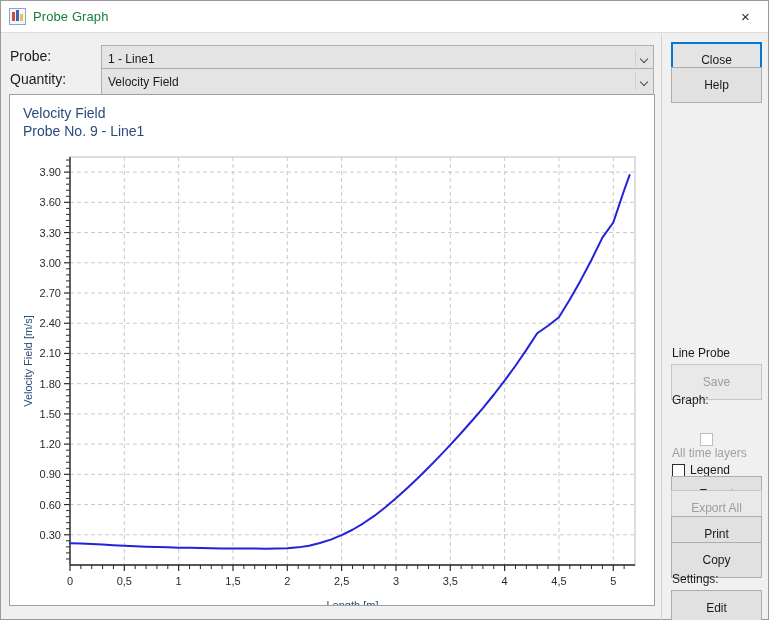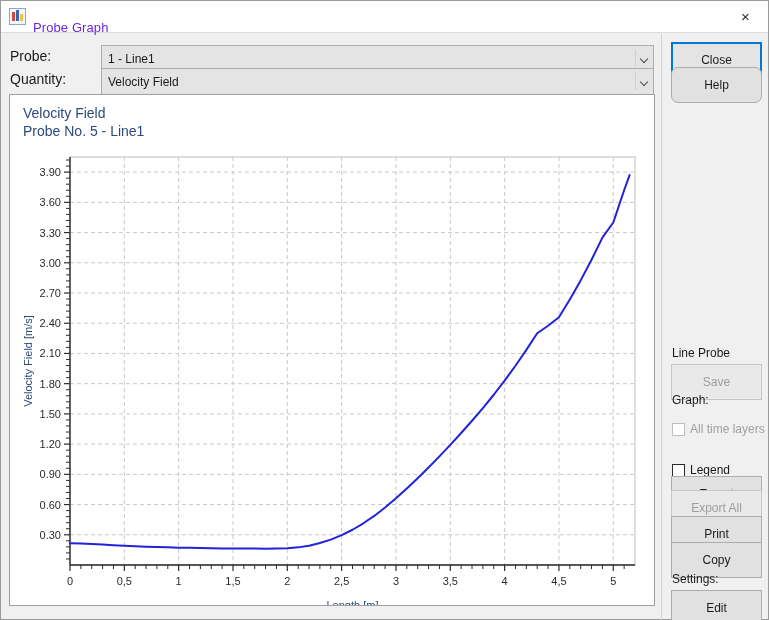--- a/index.html
+++ b/index.html
@@ -12,21 +12,21 @@
   }
   .window{position:relative;width:769px;height:620px;background:#f0f0f0;box-sizing:border-box;border:1px solid #9a9a9a;}
 
   
   .titlebar{position:absolute;left:0;top:0;width:767px;height:31px;background:#ffffff;border-bottom:1px solid #dcdcdc;}
   .title-icon{position:absolute;left:8px;top:7px;width:17px;height:17px;border:1px solid #8ba7c7;background:#f4f7fb;box-sizing:border-box;}
   .title-icon i{position:absolute;bottom:3px;display:block;}
   .ti-r{left:2px;width:3px;height:9px;background:#d8453f;}
   .ti-b{left:6px;width:3px;height:11px;background:#3c64b4;}
   .ti-y{left:10px;width:3px;height:7px;background:#f0c040;}
-  .title-text{position:absolute;left:32px;top:19px;font-size:13px;color:#6d28d9;letter-spacing:.1px;}
+  .title-text{position:absolute;left:32px;top:8px;font-size:13px;color:#15803d;letter-spacing:.1px;}
   .title-close{position:absolute;right:0;top:0;width:45px;height:30px;display:flex;align-items:center;justify-content:center;font-size:15px;color:#2b2b2b;cursor:default;}
   .form-label{position:absolute;font-size:14px;color:#1b1b1b;}
   .combo{position:absolute;height:27px;background:#e4e4e4;border:1px solid #adadad;box-sizing:border-box;display:flex;align-items:center;}
   .combo .val{padding-left:6px;font-size:12px;color:#1b1b1b;flex:1;white-space:nowrap;overflow:hidden;}
   .combo .arrowbox{width:17px;height:17px;display:flex;align-items:center;justify-content:center;background:#e4e4e4;border-left:1px solid #cfcfcf;}
   .chev{width:7px;height:7px;position:relative;}
   .chev:before{content:"";position:absolute;left:0;top:1px;width:5px;height:5px;border-right:1px solid #4a4a4a;border-bottom:1px solid #4a4a4a;transform:rotate(45deg);}
 
   
   .chart-panel{position:absolute;left:8px;top:93px;width:646px;height:512px;background:#ffffff;border:1px solid #a0a0a0;box-sizing:border-box;}
@@ -74,21 +74,21 @@
   <div class="combo" style="left:100px;top:67px;width:553px;">
     <div class="val">Velocity Field</div>
     <div class="arrowbox">
         <div class="chev"></div>
       </div>
   </div>
 
   <div class="chart-panel">
     <div class="chart-title">
       <div>Velocity Field</div>
-      <div>Probe No. 5 - Line1</div>
+      <div>Probe No. 9 - Line1</div>
     </div>
     <svg class="plot-svg" id="plot" width="644" height="510">
         <rect x="60" y="62" width="565" height="408" fill="#ffffff" stroke="#bdbdbd" stroke-width="1"></rect>
         <line x1="60" y1="439.77777777777777" x2="625" y2="439.77777777777777" stroke="#c9c9c9" stroke-width="1" stroke-dasharray="4,3"></line>
         <line x1="60" y1="409.55555555555554" x2="625" y2="409.55555555555554" stroke="#c9c9c9" stroke-width="1" stroke-dasharray="4,3"></line>
         <line x1="60" y1="379.3333333333333" x2="625" y2="379.3333333333333" stroke="#c9c9c9" stroke-width="1" stroke-dasharray="4,3"></line>
         <line x1="60" y1="349.1111111111111" x2="625" y2="349.1111111111111" stroke="#c9c9c9" stroke-width="1" stroke-dasharray="4,3"></line>
         <line x1="60" y1="318.8888888888889" x2="625" y2="318.8888888888889" stroke="#c9c9c9" stroke-width="1" stroke-dasharray="4,3"></line>
         <line x1="60" y1="288.66666666666663" x2="625" y2="288.66666666666663" stroke="#c9c9c9" stroke-width="1" stroke-dasharray="4,3"></line>
         <line x1="60" y1="258.4444444444444" x2="625" y2="258.4444444444444" stroke="#c9c9c9" stroke-width="1" stroke-dasharray="4,3"></line>
@@ -254,32 +254,32 @@
         <line x1="614.1346153846152" y1="470" x2="614.1346153846152" y2="474" stroke="#2b2b2b" stroke-width="1"></line>
         <line x1="60" y1="470" x2="625" y2="470" stroke="#2b2b2b" stroke-width="1.4"></line>
         <text x="342.5" y="514" text-anchor="middle" font-family="&quot;Liberation Sans&quot;, sans-serif" font-size="11" fill="#2c4a7c">Length [m]</text>
         <text x="0" y="0" text-anchor="middle" font-family="&quot;Liberation Sans&quot;, sans-serif" font-size="11" fill="#2c4a7c" transform="translate(22,266) rotate(-90)">Velocity Field [m/s]</text>
         <polyline points="60,448.3407407407407 70.86538461538461,448.5422222222222 81.73076923076923,448.9451851851852 92.59615384615384,449.54962962962964 103.46153846153847,450.15407407407406 114.32692307692307,450.75851851851854 125.1923076923077,451.26222222222225 136.05769230769232,451.6651851851852 146.92307692307693,452.06814814814817 157.78846153846155,452.3703703703704 168.65384615384613,452.6725925925926 179.51923076923077,452.8740740740741 190.3846153846154,453.0755555555555 201.25,453.277037037037 212.1153846153846,453.3777777777778 222.98076923076923,453.4785185185185 233.84615384615387,453.5792592592593 244.71153846153845,453.5792592592593 255.57692307692307,453.68 266.4423076923077,453.5792592592593 277.30769230769226,453.277037037037 288.1730769230769,452.3703703703704 299.03846153846155,450.65777777777777 309.9038461538461,448.0385185185185 320.7692307692308,444.61333333333334 331.63461538461536,440.18074074074076 342.5,434.74074074074076 353.36538461538464,428.29333333333335 364.2307692307692,420.93925925925925 375.09615384615387,412.5777777777778 385.96153846153845,403.3096296296296 396.8269230769231,393.43703703703704 407.69230769230774,383.1614814814815 418.55769230769226,372.482962962963 429.4230769230769,361.4014814814815 440.2884615384615,349.91703703703706 451.15384615384613,338.02962962962965 462.0192307692308,325.73925925925926 472.88461538461536,313.04592592592587 483.75,299.7481481481482 494.6153846153846,285.6444444444444 505.48076923076917,270.7348148148148 516.3461538461538,254.91851851851854 527.2115384615385,238.2962962962963 538.0769230769231,230.74074074074073 548.9423076923076,222.17777777777778 559.8076923076922,204.5481481481482 570.6730769230769,185.4074074074074 581.5384615384615,164.7555555555556 592.4038461538462,142.5925925925926 603.2692307692307,127.48148148148147 608.701923076923,111.36296296296291 614.1346153846152,95.24444444444441 619.5673076923077,80.13333333333333" fill="none" stroke="#2222d8" stroke-width="2" stroke-linejoin="round" stroke-linecap="round"></polyline>
       </svg>
   </div>
 
   <div class="sidepanel">
     <div class="btn default" style="top:8px;">Close</div>
-    <div class="btn" style="top:33px;border-radius:7px;">Help</div>
+    <div class="btn" style="top:33px;">Help</div>
 
     <div class="side-label" style="top:312px;">Line Probe</div>
     <div class="btn disabled" style="top:330px;">Save</div>
 
     <div class="side-label" style="top:359px;">Graph:</div>
 
     <div class="cbrow" style="top:393px;margin-top:36px;">
       <span class="cbox"></span>
       <span class="cblabel">Legend</span>
     </div>
-    <div class="cbrow" style="top:388px;">
+    <div class="cbrow" style="top:399px;flex-direction:column;">
       <span class="cbox dim"></span>
       <span class="cblabel dim">All time layers</span>
     </div>
 
     <div class="btn" style="top:430px;margin-top:12px;">Export</div>
     <div class="btn disabled" style="top:456px;">Export All</div>
     <div class="btn" style="top:482px;">Print</div>
     <div class="btn" style="top:508px;">Copy</div>
 
     <div class="side-label" style="top:538px;">Settings:</div>

